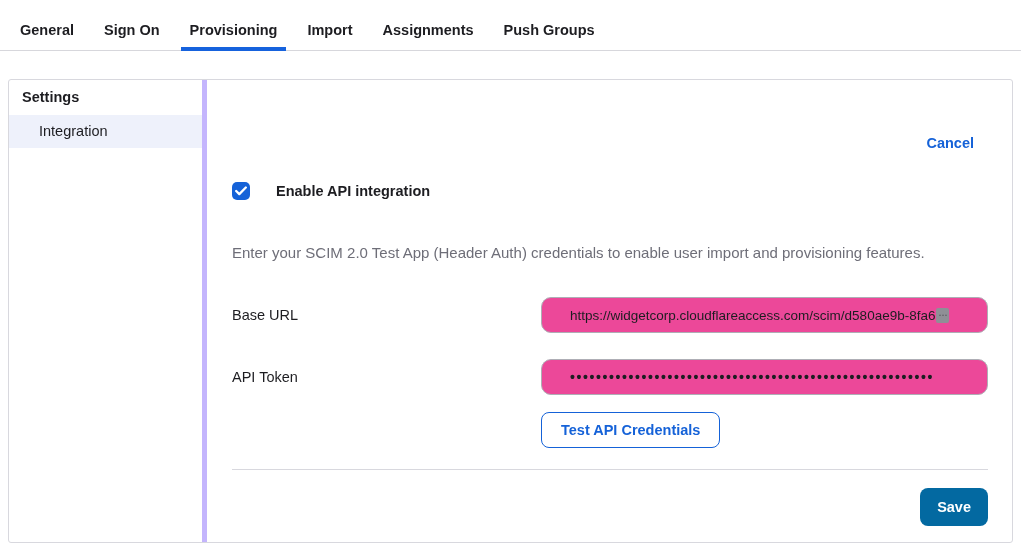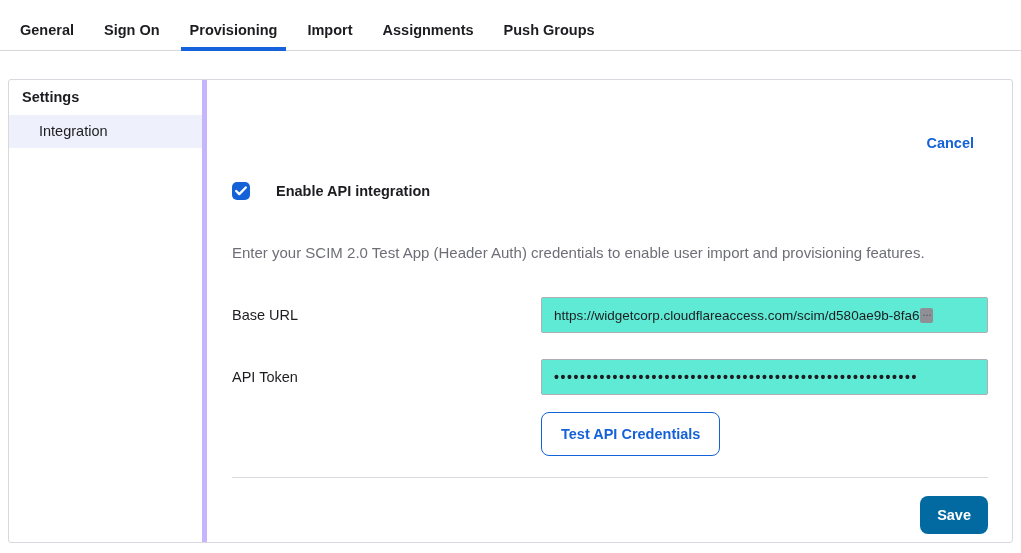--- a/index.html
+++ b/index.html
@@ -102,25 +102,25 @@
     white-space: nowrap;
   }
 
   .form-row { display: flex; align-items: center; margin-top: 36px; }
   .form-row.second { margin-top: 26px; }
   .form-label { width: 309px; flex-shrink: 0; font-size: 14.5px; }
   .input {
     flex: 1;
     height: 36px;
     border: 1px solid #aeaeb5;
-    border-radius: 2px;
-    background: #5eead4;
+    border-radius: 10px;
+    background: #ec4899;
     display: flex;
     align-items: center;
-    padding: 0 12px;
+    padding: 0 28px;
     min-width: 0;
     cursor: text;
   }
   .input-text {
     font-size: 13.5px;
     white-space: nowrap;
     overflow: hidden;
     flex: 0 1 auto;
   }
   .input-text.dots {
@@ -136,21 +136,21 @@
     border-radius: 2px;
     font-size: 9px;
     line-height: 15px;
     text-align: center;
     margin-left: 1px;
   }
 
   .test-btn {
     margin-left: 309px;
     margin-top: 17px;
-    height: 44px;
+    height: 36px;
     padding: 0 19px;
     background: #fff;
     border: 1px solid #1562d8;
     border-radius: 8px;
     color: #1562d8;
     font-weight: 700;
     font-size: 14.5px;
     font-family: "Liberation Sans", sans-serif;
     cursor: pointer;
   }

